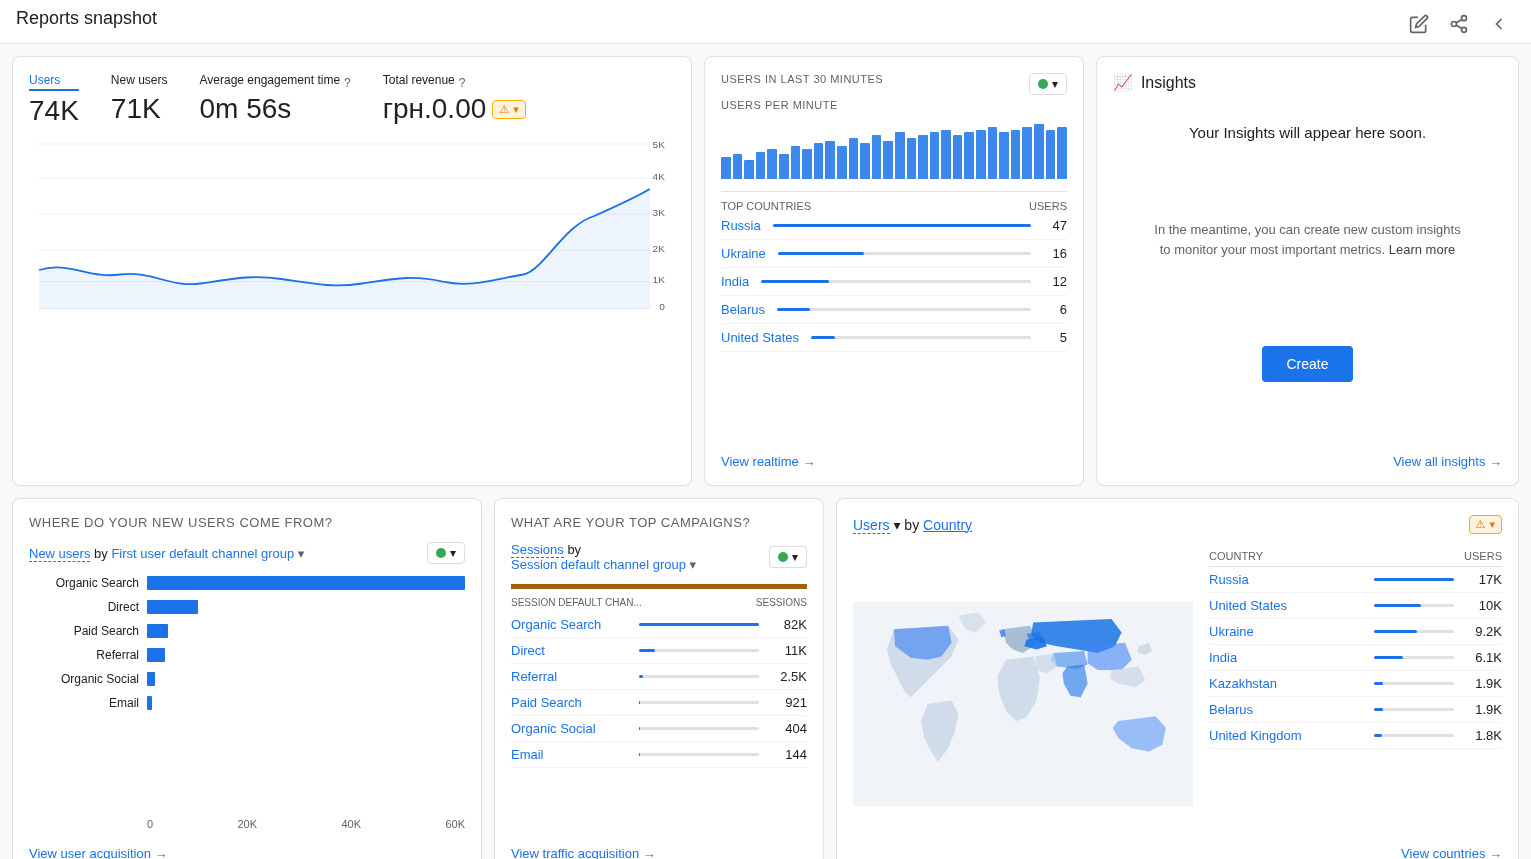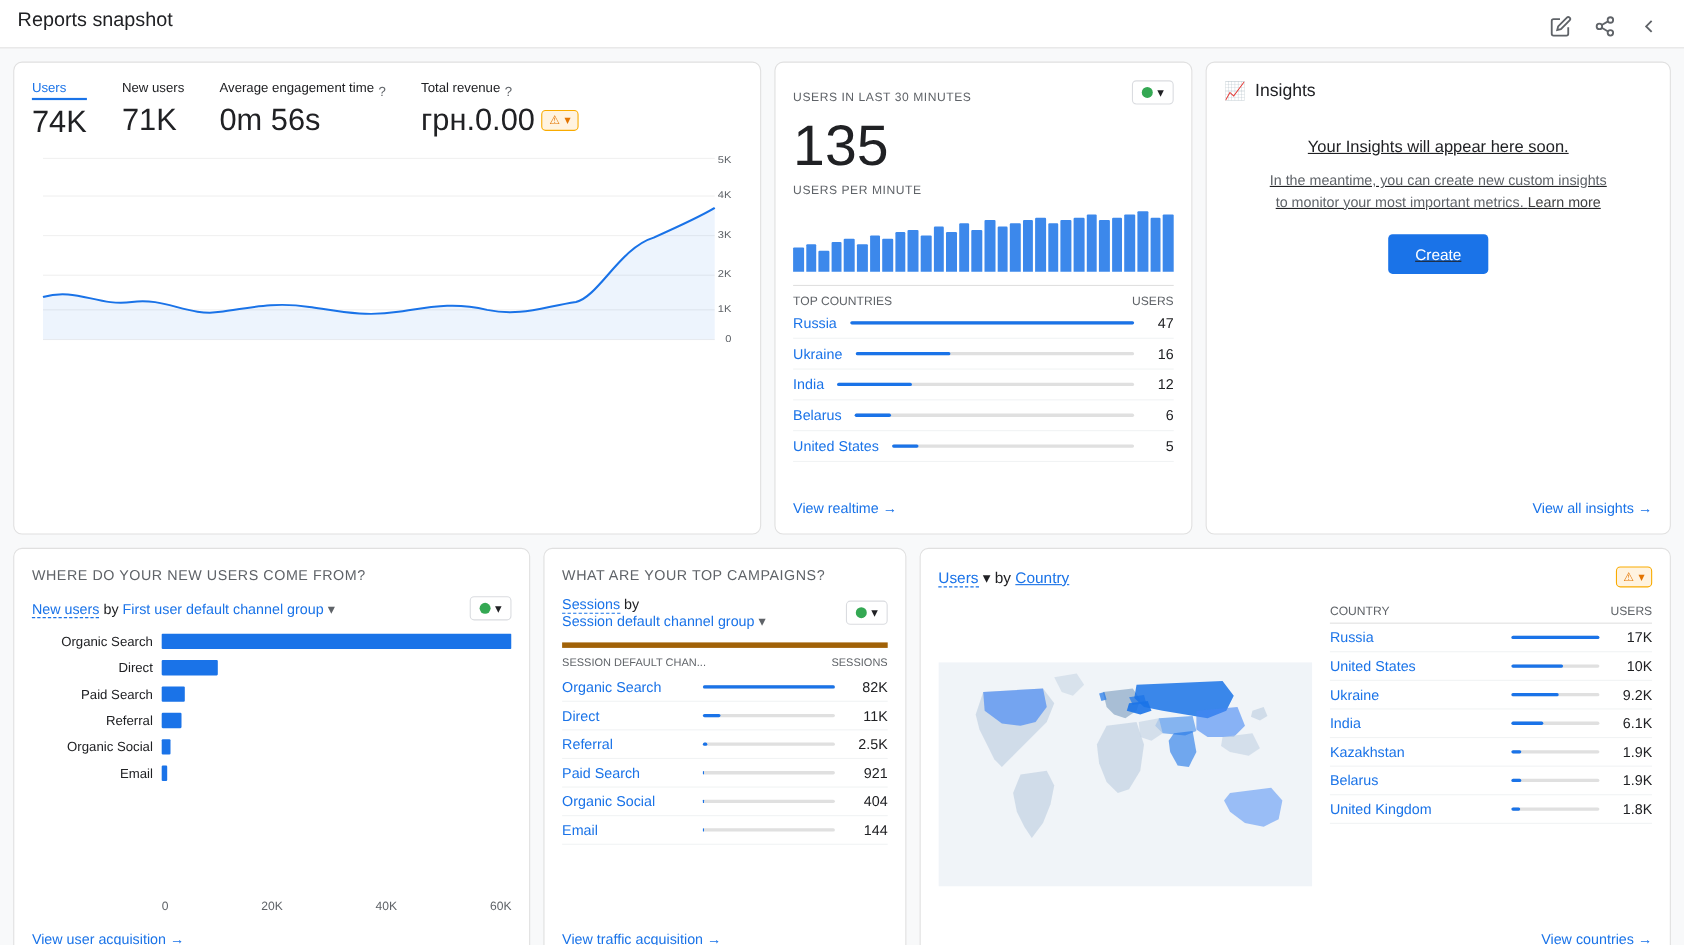--- a/index.html
+++ b/index.html
@@ -25,21 +25,21 @@
     .metric-label.normal { color: #202124; border-bottom: none; font-weight: 400; }
     .metric-value { font-size: 28px; font-weight: 400; color: #202124; }
     .metric-info { display: flex; align-items: center; gap: 4px; }
     .warning-badge { background: #fff3e0; border: 1px solid #f9ab00; border-radius: 4px; padding: 2px 6px; font-size: 11px; color: #e37400; display: flex; align-items: center; gap: 4px; cursor: pointer; }
     
     .line-chart { flex: 1; position: relative; overflow: hidden; }
     .line-chart svg { width: 100%; height: 100%; }
     
     
     .card-realtime { flex: 0 0 380px; display: flex; flex-direction: column; }
-    .card-realtime-header { display: flex; justify-content: space-between; align-items: flex-end; margin-bottom: 4px; }
+    .card-realtime-header { display: flex; justify-content: space-between; align-items: flex-start; margin-bottom: 4px; }
     .section-label { font-size: 11px; color: #5f6368; font-weight: 500; letter-spacing: 0.5px; text-transform: uppercase; }
     .big-number { font-size: 52px; font-weight: 300; color: #202124; margin: 4px 0; }
     .green-check-btn { display: flex; align-items: center; gap: 4px; background: none; border: 1px solid #dadce0; border-radius: 4px; padding: 3px 8px; cursor: pointer; font-size: 12px; color: #202124; }
     .green-dot { width: 10px; height: 10px; background: #34a853; border-radius: 50%; }
     
     .bar-chart-mini { height: 60px; display: flex; align-items: flex-end; gap: 2px; margin: 8px 0; }
     .bar-mini { background: #1a73e8; flex: 1; border-radius: 1px 1px 0 0; opacity: 0.85; }
     
     .top-countries-header { display: flex; justify-content: space-between; font-size: 11px; color: #5f6368; font-weight: 500; border-top: 1px solid #e0e0e0; padding-top: 8px; margin-top: 4px; gap: 36px; }
     .country-row { display: flex; justify-content: space-between; align-items: center; padding: 6px 0; border-bottom: 1px solid #f1f3f4; }
@@ -48,21 +48,21 @@
     .country-bar { height: 3px; background: #1a73e8; border-radius: 2px; }
     .country-count { font-size: 13px; color: #202124; min-width: 24px; text-align: right; }
     
     .view-link { font-size: 13px; color: #1a73e8; cursor: pointer; display: flex; align-items: center; gap: 4px; text-decoration: none; margin-top: auto; }
     
     
     .card-insights { flex: 1; display: flex; flex-direction: column; }
     .insights-header { display: flex; align-items: center; gap: 8px; margin-bottom: 16px; }
     .insights-icon { color: #5f6368; font-size: 16px; }
     .insights-title { font-size: 16px; font-weight: 500; }
-    .insights-body { flex: 1; display: flex; flex-direction: column; align-items: center; justify-content: flex-start; text-align: center; padding: 16px; text-decoration: underline; }
+    .insights-body { flex: 1; display: flex; flex-direction: column; align-items: center; justify-content: space-between; text-align: center; padding: 16px; }
     .insights-body h3 { font-size: 15px; font-weight: 500; margin-bottom: 12px; }
     .insights-body p { font-size: 13px; color: #5f6368; line-height: 1.5; margin-bottom: 4px; }
     .insights-body a { color: #1a73e8; text-decoration: none; cursor: pointer; }
     .create-btn { background: #1a73e8; color: #fff; border: none; border-radius: 4px; padding: 10px 24px; font-size: 14px; cursor: pointer; margin-top: 16px; }
     
     
     .card-acquisition { flex: 0 0 470px; display: flex; flex-direction: column; }
     .card-campaigns { flex: 0 0 330px; display: flex; flex-direction: column; }
     .card-countries { flex: 1; display: flex; flex-direction: column; }
     
@@ -185,21 +185,20 @@
     </div>
 
     <div class="card card-realtime">
       <div class="card-realtime-header">
         <span class="section-label">USERS IN LAST 30 MINUTES</span>
         <button class="green-check-btn">
           <span class="green-dot"></span>
           <span>▾</span>
         </button>
       </div>
-      <div class="big-number">135</div>
       <span class="section-label">USERS PER MINUTE</span>
 
       <div class="bar-chart-mini" id="miniBarChart">
           <div class="bar-mini" style="height: 22px;"></div>
           <div class="bar-mini" style="height: 24.75px;"></div>
           <div class="bar-mini" style="height: 19.25px;"></div>
           <div class="bar-mini" style="height: 27.5px;"></div>
           <div class="bar-mini" style="height: 30.25px;"></div>
           <div class="bar-mini" style="height: 24.75px;"></div>
           <div class="bar-mini" style="height: 33px;"></div>
@@ -282,21 +281,21 @@
         <span class="insights-title">Insights</span>
       </div>
       <div class="insights-body">
         <h3>Your Insights will appear here soon.</h3>
         <p>
           In the meantime, you can create new custom insights<br>to monitor your most important metrics. 
           <a href="#" style="color:#404040;">Learn more</a>
         </p>
         <button class="create-btn">Create</button>
       </div>
-      <div class="bottom-link-row" style="text-align:right;">
+      <div class="bottom-link-row" style="text-align:right;margin-top:48px;">
         <a class="view-link" style="justify-content:flex-end;" href="#">View all insights →</a>
       </div>
     </div>
 
   </div>
 
   <div class="row2">
 
     <div class="card card-acquisition">
       <div class="card-section-title">WHERE DO YOUR NEW USERS COME FROM?</div>

